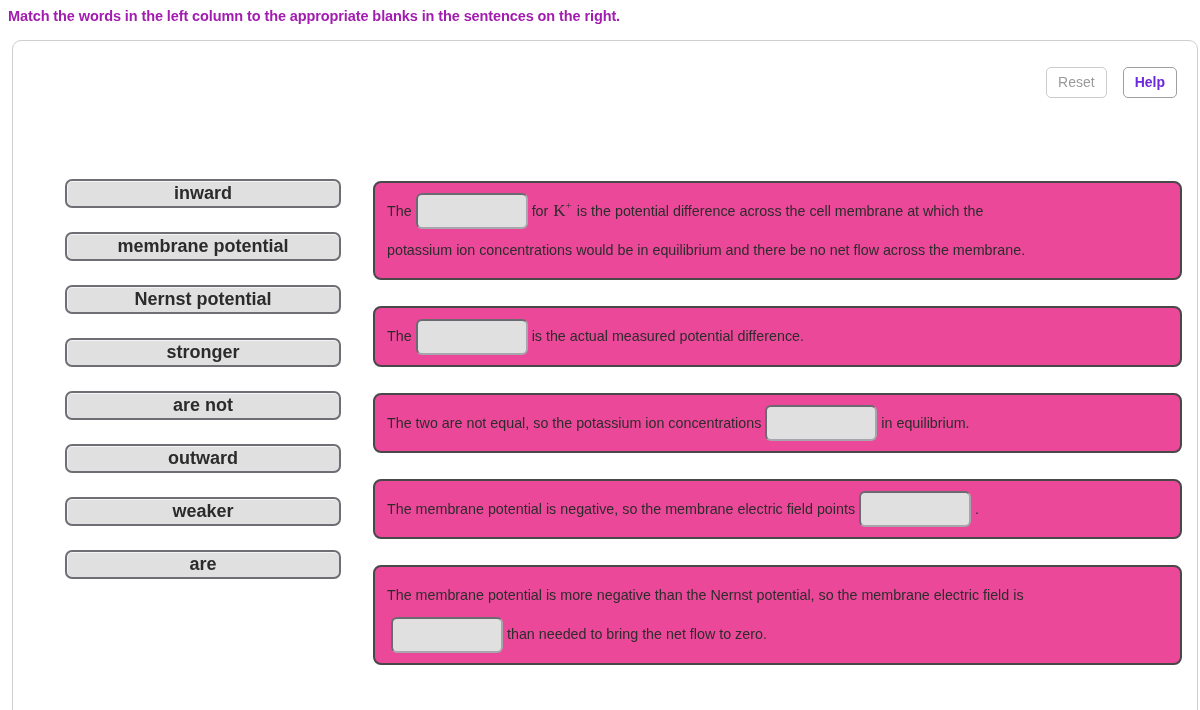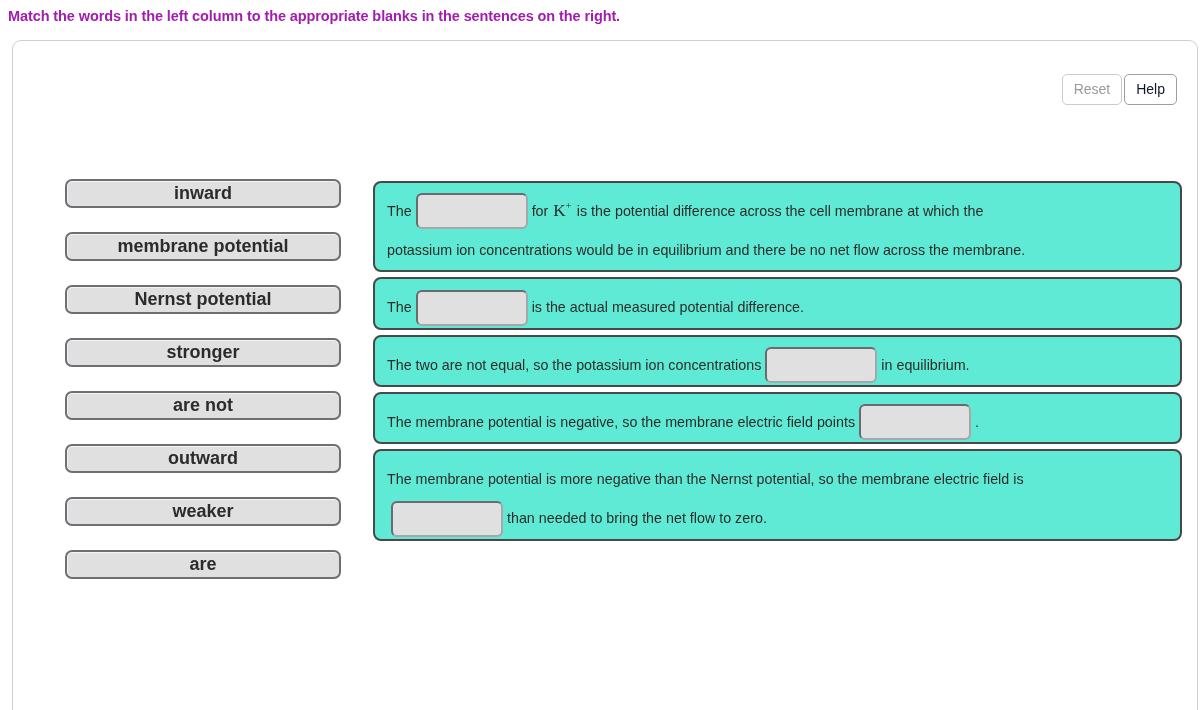--- a/index.html
+++ b/index.html
@@ -38,44 +38,45 @@
     border: 1px solid #cfcfcf;
     border-radius: 9px;
     box-sizing: border-box;
     background: #ffffff;
   }
 
   
   .toolbar {
     position: absolute;
     right: 20px;
-    top: 33px;
+    top: 26px;
     display: flex;
-    gap: 2px;
+    gap: 16px;
     align-items: center;
   }
   .tool-btn {
     font-family: "Liberation Sans", sans-serif;
     font-size: 14px;
     line-height: 1;
     padding: 7px 11px 8px 11px;
     border: 1px solid #b8b8b8;
     border-radius: 5px;
     background: #ffffff;
     box-sizing: border-box;
     cursor: pointer;
     white-space: nowrap;
   }
   .tool-btn.disabled {
     color: #9a9a9a;
     border-color: #cccccc;
   }
   .tool-btn.enabled {
-    color: #0f172a;
+    color: #6d28d9;
     border-color: #9f9f9f;
+    font-weight: bold;
   }
 
   
   .word-bank {
     position: absolute;
     left: 52px;
     top: 138px;
     width: 276px;
   }
   .word-tile {
@@ -100,24 +101,24 @@
   
   .sentence-column {
     position: absolute;
     left: 360px;
     top: 140px;
     width: 809px;
   }
   .sentence-box {
     border: 2px solid #484848;
     border-radius: 8px;
-    background: #5eead4;
-    box-sizing: border-box;
-    margin-bottom: 5px;
-    padding: 9px 12px 2px 12px;
+    background: #ec4899;
+    box-sizing: border-box;
+    margin-bottom: 26px;
+    padding: 9px 12px 10px 12px;
     font-size: 14.3px;
     color: #2c2c2c;
     line-height: 36px;
   }
   .sentence-box .line {
     display: block;
     white-space: nowrap;
   }
   .sentence-box .line + .line {
     margin-top: 2px;

